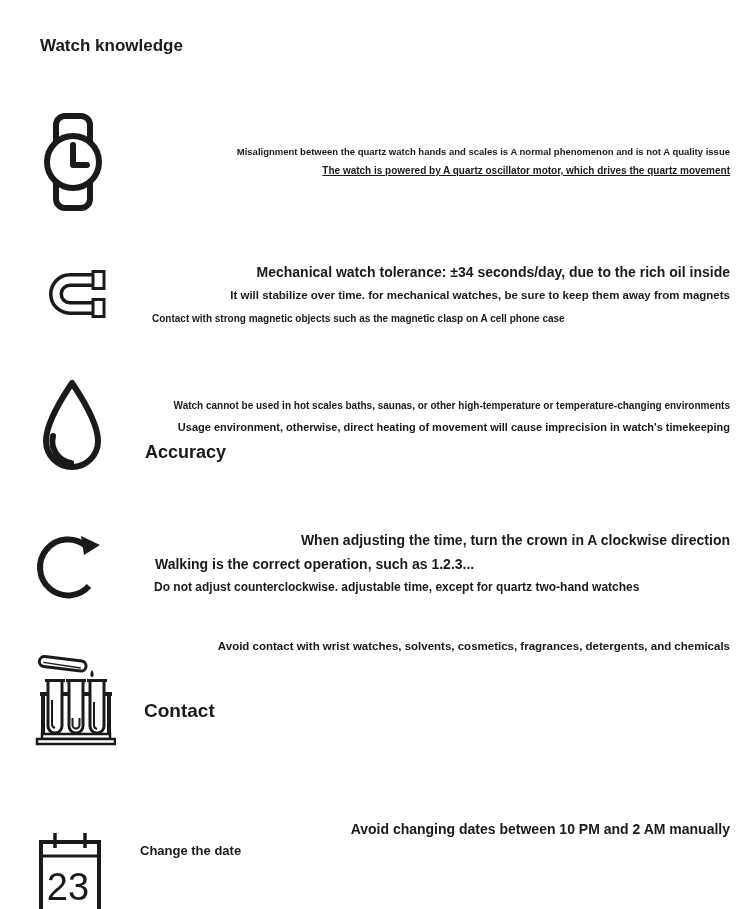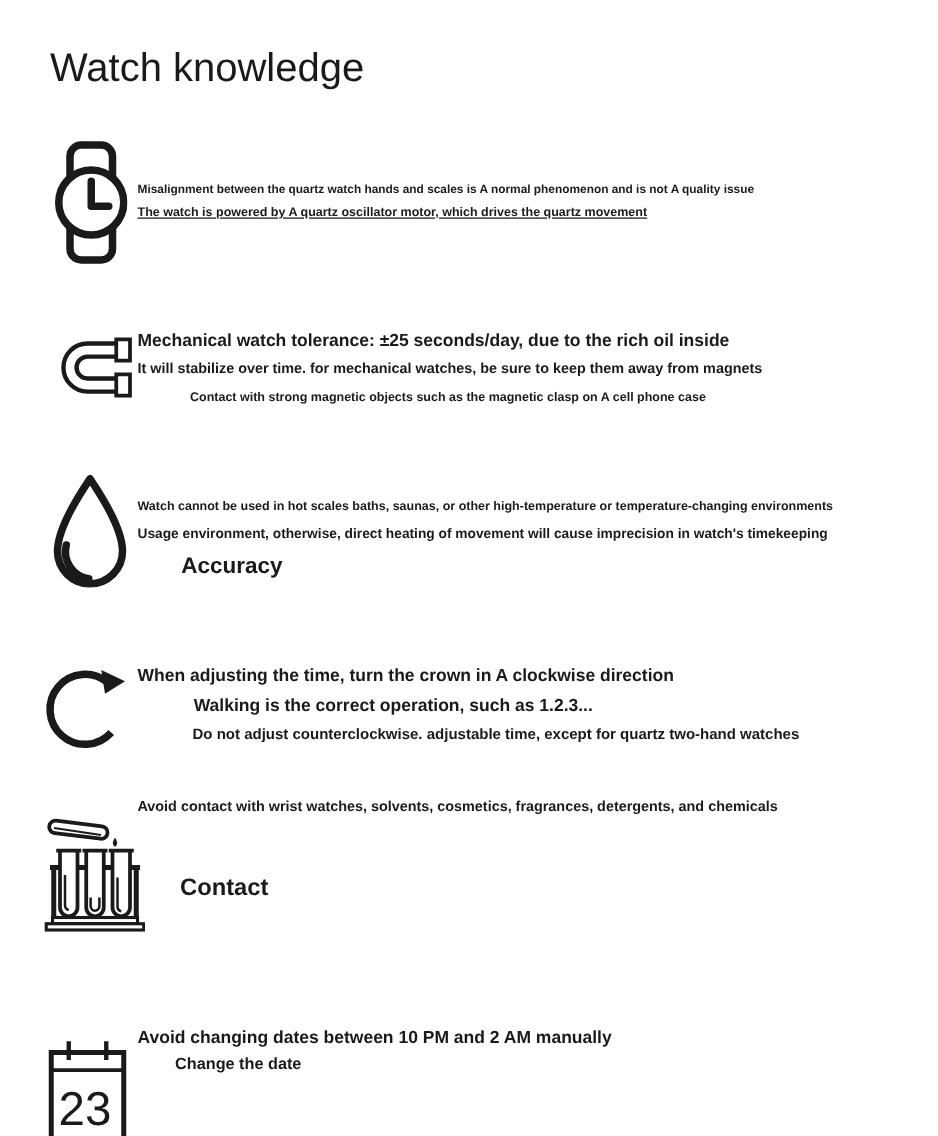--- a/index.html
+++ b/index.html
@@ -1,30 +1,30 @@
 <!DOCTYPE html>
 <html><head>
 <meta charset="utf-8">
 <style>
   html,body{margin:0;padding:0;}
   body{
     width:750px;height:909px;position:relative;background:#ffffff;
     font-family:"Liberation Sans",sans-serif;color:#1a1a1a;overflow:hidden;
   }
   .page-title{
-    position:absolute;left:40px;top:36px;font-size:32px;font-weight:normal;
+    position:absolute;left:40px;top:36px;font-size:17px;font-weight:bold;
     letter-spacing:0px;white-space:nowrap;
   }
   .icon{position:absolute;}
   .icon svg{display:block;width:100%;height:100%;}
   .line{
     position:absolute;left:110px;width:620px;font-weight:bold;line-height:1.15;
     white-space:nowrap;text-align:left;
   }
-  .center{text-align:left;}
+  .center{text-align:right;}
   .f95{font-size:9.5px;}
   .f10{font-size:10px;}
   .f11{font-size:11px;}
   .f115{font-size:11.5px;}
   .f12{font-size:12px;margin-left:36px;}
   .f125{font-size:10px;text-decoration:underline;}
   .f13{font-size:13px;}
   .f14{font-size:14px;}
   .f18{font-size:18px;}
   .f19{font-size:19px;}
@@ -45,21 +45,21 @@
 <div class="line center f125" style="top:165px">The watch is powered by A quartz oscillator motor, which drives the quartz movement</div>
 
 <div class="icon" style="left:42px;top:264px;width:66px;height:60px">
   <svg viewBox="0 0 66 60" fill="none">
     <path d="M60 16 H28 A14 14 0 0 0 28 44 H60" stroke="#1a1a1a" stroke-width="14"></path>
     <path d="M60 16 H28 A14 14 0 0 0 28 44 H60" stroke="#ffffff" stroke-width="7"></path>
     <rect x="51" y="7.5" width="11" height="17" fill="#ffffff" stroke="#1a1a1a" stroke-width="3"></rect>
     <rect x="51" y="35.5" width="11" height="17" fill="#ffffff" stroke="#1a1a1a" stroke-width="3"></rect>
   </svg>
 </div>
-<div class="line center f14" style="top:264px">Mechanical watch tolerance: ±25 seconds/day, due to the rich oil inside</div>
+<div class="line center f14" style="top:264px">Mechanical watch tolerance: ±34 seconds/day, due to the rich oil inside</div>
 <div class="line center f115" style="top:289px">It will stabilize over time. for mechanical watches, be sure to keep them away from magnets</div>
 <div class="line f10" style="top:313px;padding-left:42px">Contact with strong magnetic objects such as the magnetic clasp on A cell phone case</div>
 
 <div class="icon" style="left:36px;top:378px;width:72px;height:102px">
   <svg viewBox="0 0 72 102" fill="none" stroke="#1a1a1a">
     <path d="M36 5 C30 14 10 43 10 63 A26 26 0 0 0 62 63 C62 43 42 14 36 5 Z" stroke-width="6" stroke-linejoin="round"></path>
     <path d="M17 58 A22 22 0 0 0 35 85" stroke-width="6" stroke-linecap="round"></path>
   </svg>
 </div>
 <div class="line center f10" style="top:400px">Watch cannot be used in hot scales baths, saunas, or other high-temperature or temperature-changing environments</div>

